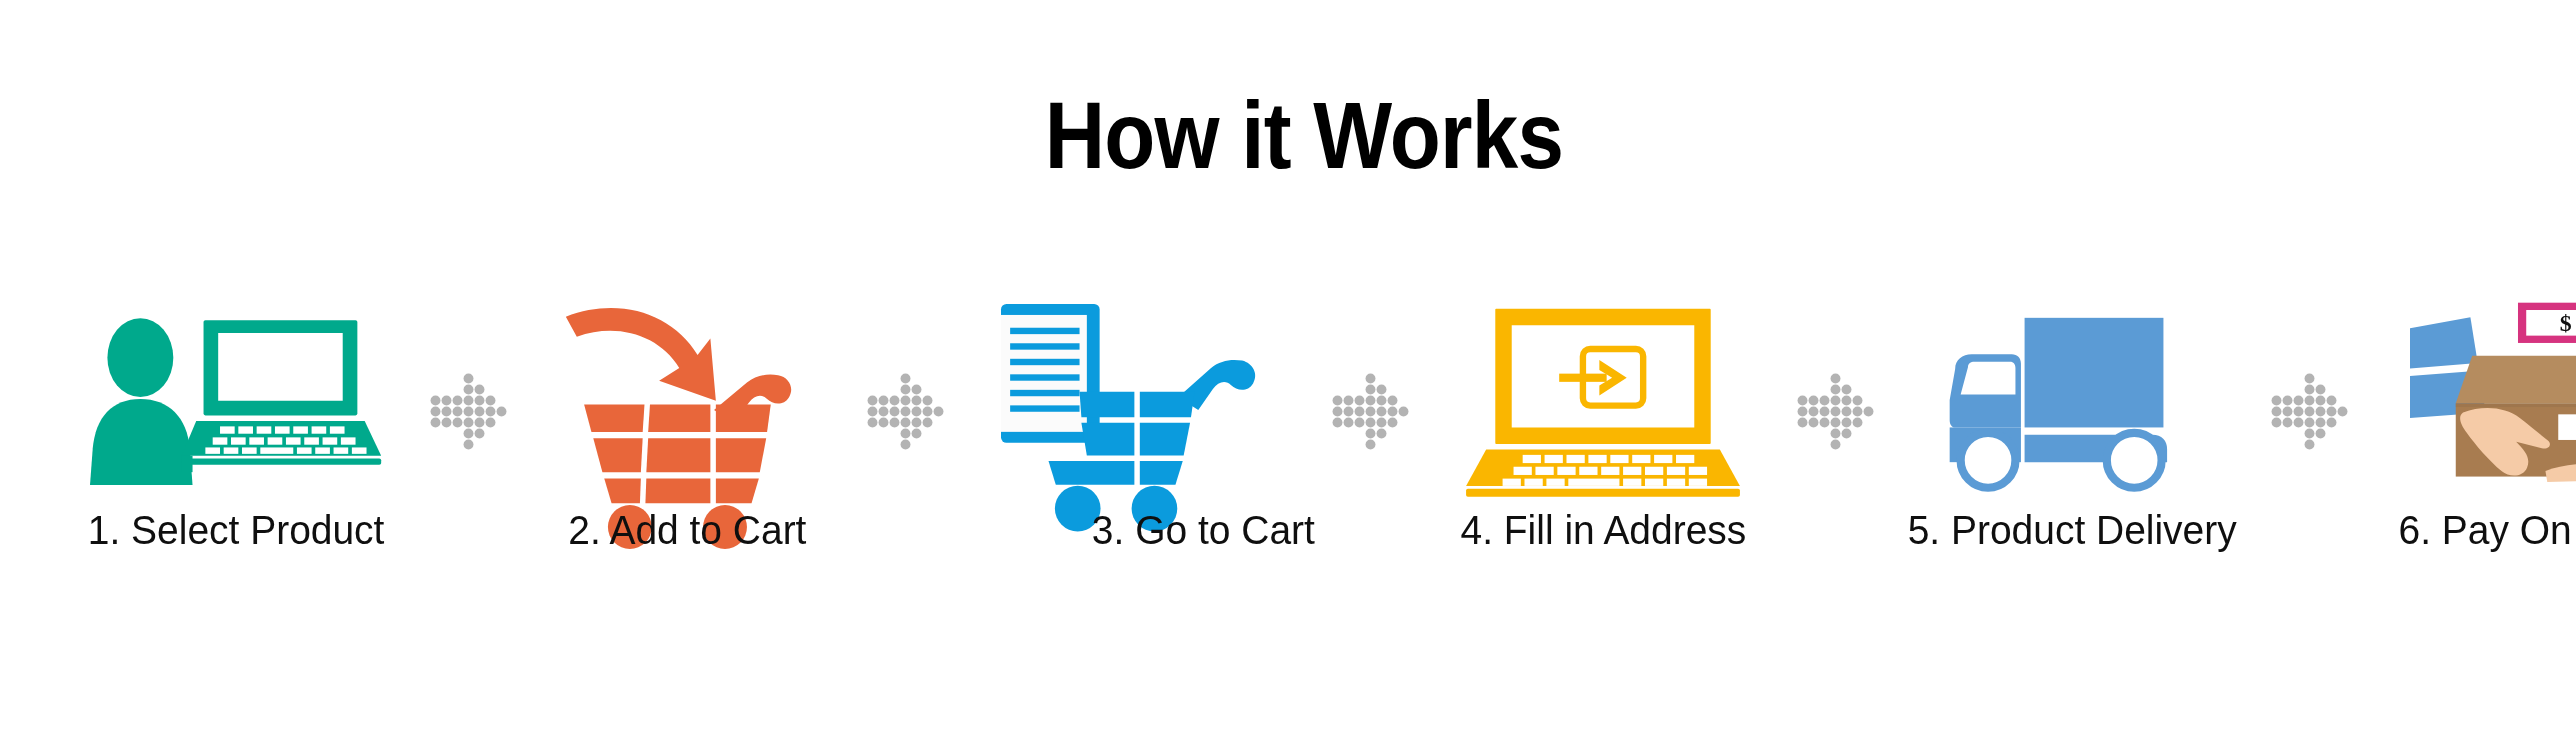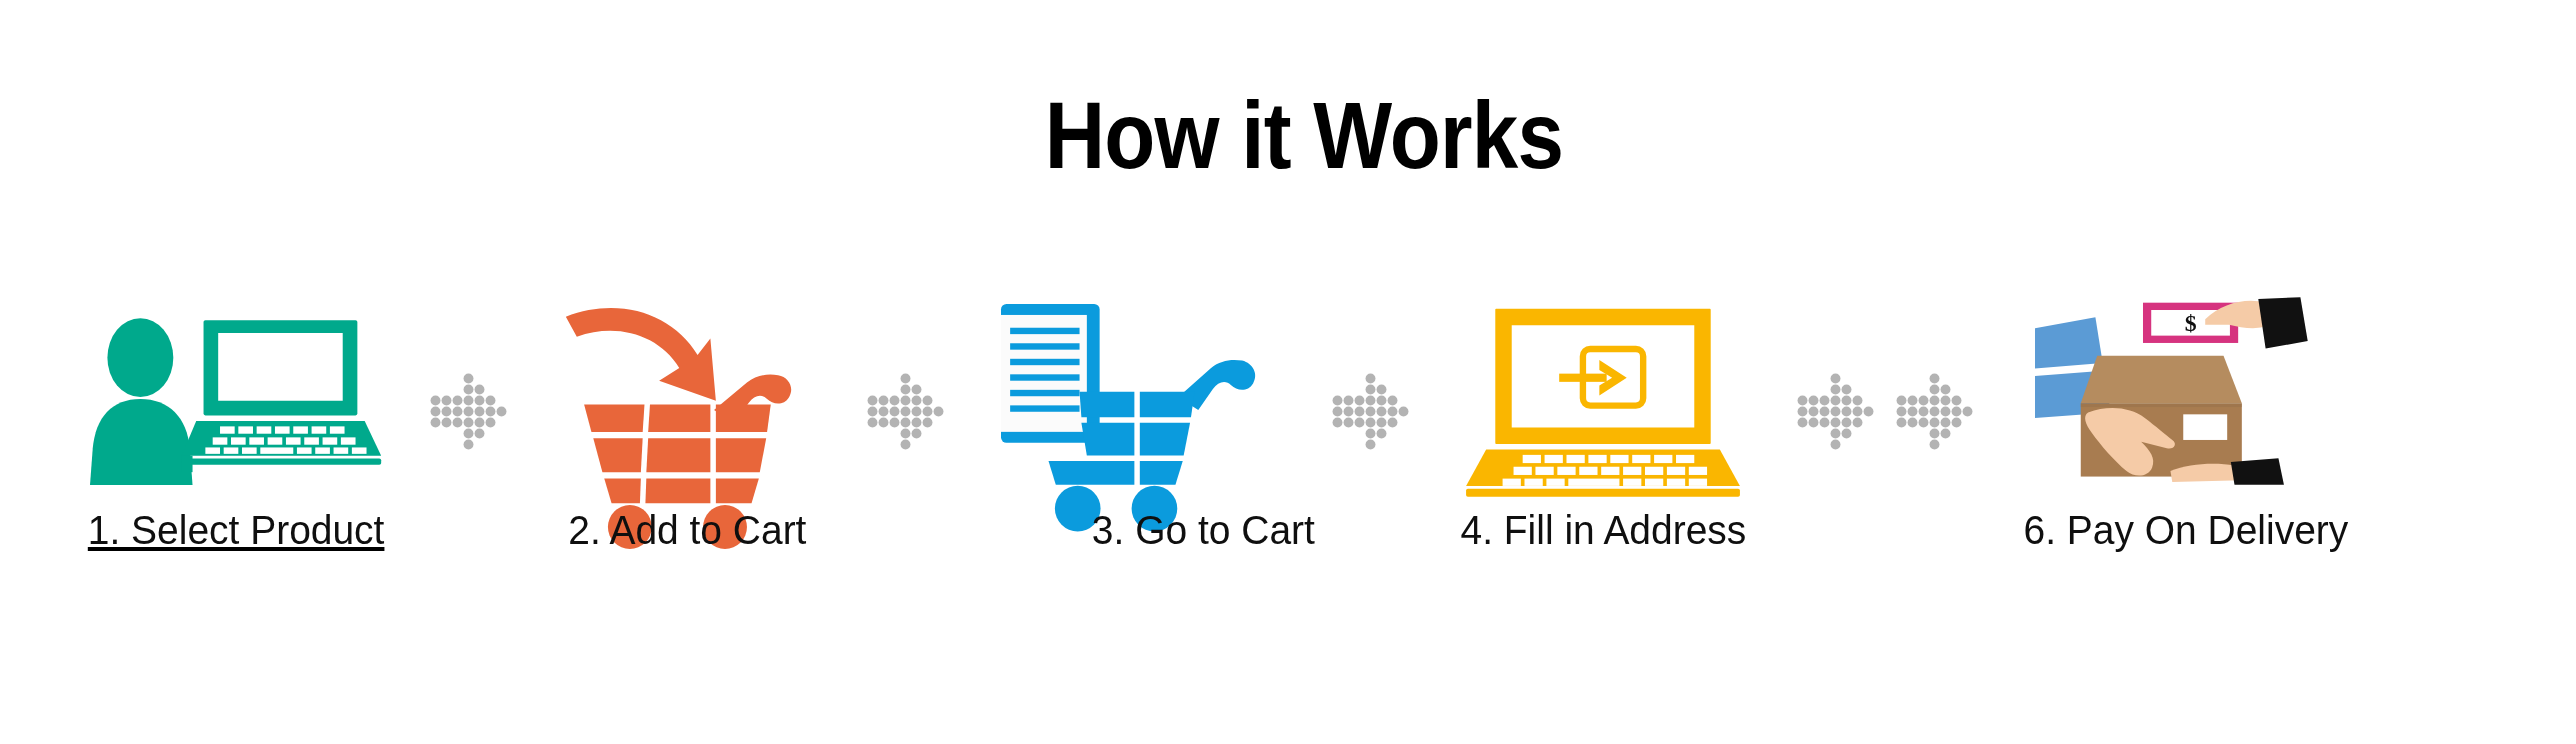--- a/index.html
+++ b/index.html
@@ -58,21 +58,21 @@
   }
 
   .step {
     position: relative;
     flex: 0 0 auto;
     display: flex;
     flex-direction: column;
     align-items: center;
     justify-content: flex-start;
   }
-  .step-w1 { width: 366px; text-decoration: underline; }
+  .step-w1 { width: 366px; }
   .step-w2 { width: 338px; text-align: center; }
   .step-w3 { width: 366px; align-items: flex-end; }
   .step-w4 { width: 366px; }
   .step-w5 { width: 375px; }
   .step-w6 { width: 403px; }
 
   .icon-box {
     position: relative;
     width: 100%;
     height: 183px;
@@ -408,20 +408,42 @@
           <circle cx="42" cy="54" r="5.4"></circle>
             <circle cx="54" cy="54" r="5.4"></circle>
             <circle cx="66" cy="54" r="5.4"></circle>
           <circle cx="42" cy="66" r="5.4"></circle>
             <circle cx="54" cy="66" r="5.4"></circle>
           <circle cx="42" cy="78" r="5.4"></circle>
         </g>
       </svg>
     </div>
 
+    <div class="step step-w5">
+      <div class="icon-box">
+        <svg class="icon-svg" width="284" height="169" viewBox="0 0 310 185">
+          <g fill="#5B9BD5">
+
+            <rect x="102" y="2" width="152" height="120"></rect>
+
+            <path d="M26 58 C 26 48, 34 42, 44 42 L 88 42 C 94 42, 98 46, 98 52 L 98 122 L 26 122
+                     C 22 122, 20 118, 20 114 L 20 92 Z"></path>
+
+            <path d="M102 130 L 242 130 C 252 130, 258 136, 258 146 L 258 160 L 102 160 Z"></path>
+            <rect x="20" y="122" width="78" height="38"></rect>
+          </g>
+
+          <path d="M40 56 C 40 52, 43 50, 47 50 L 86 50 C 90 50, 92 53, 92 57 L 92 86 L 32 86 Z" fill="#ffffff"></path>
+
+          <circle cx="62" cy="158" r="30" fill="#ffffff" stroke="#5B9BD5" stroke-width="9"></circle>
+          <circle cx="222" cy="158" r="30" fill="#ffffff" stroke="#5B9BD5" stroke-width="9"></circle>
+        </svg>
+      </div>
+      <div class="step-label">5. Product Delivery</div>
+    </div>
 
     <div class="arrow-sep">
       <svg width="77" height="77" viewBox="0 0 84 84">
         <g fill="#B3B3B3">
           <circle cx="42" cy="6" r="5.4"></circle>
           <circle cx="42" cy="18" r="5.4"></circle>
             <circle cx="54" cy="18" r="5.4"></circle>
           <circle cx="6" cy="30" r="5.4"></circle>
             <circle cx="18" cy="30" r="5.4"></circle>
             <circle cx="30" cy="30" r="5.4"></circle>

